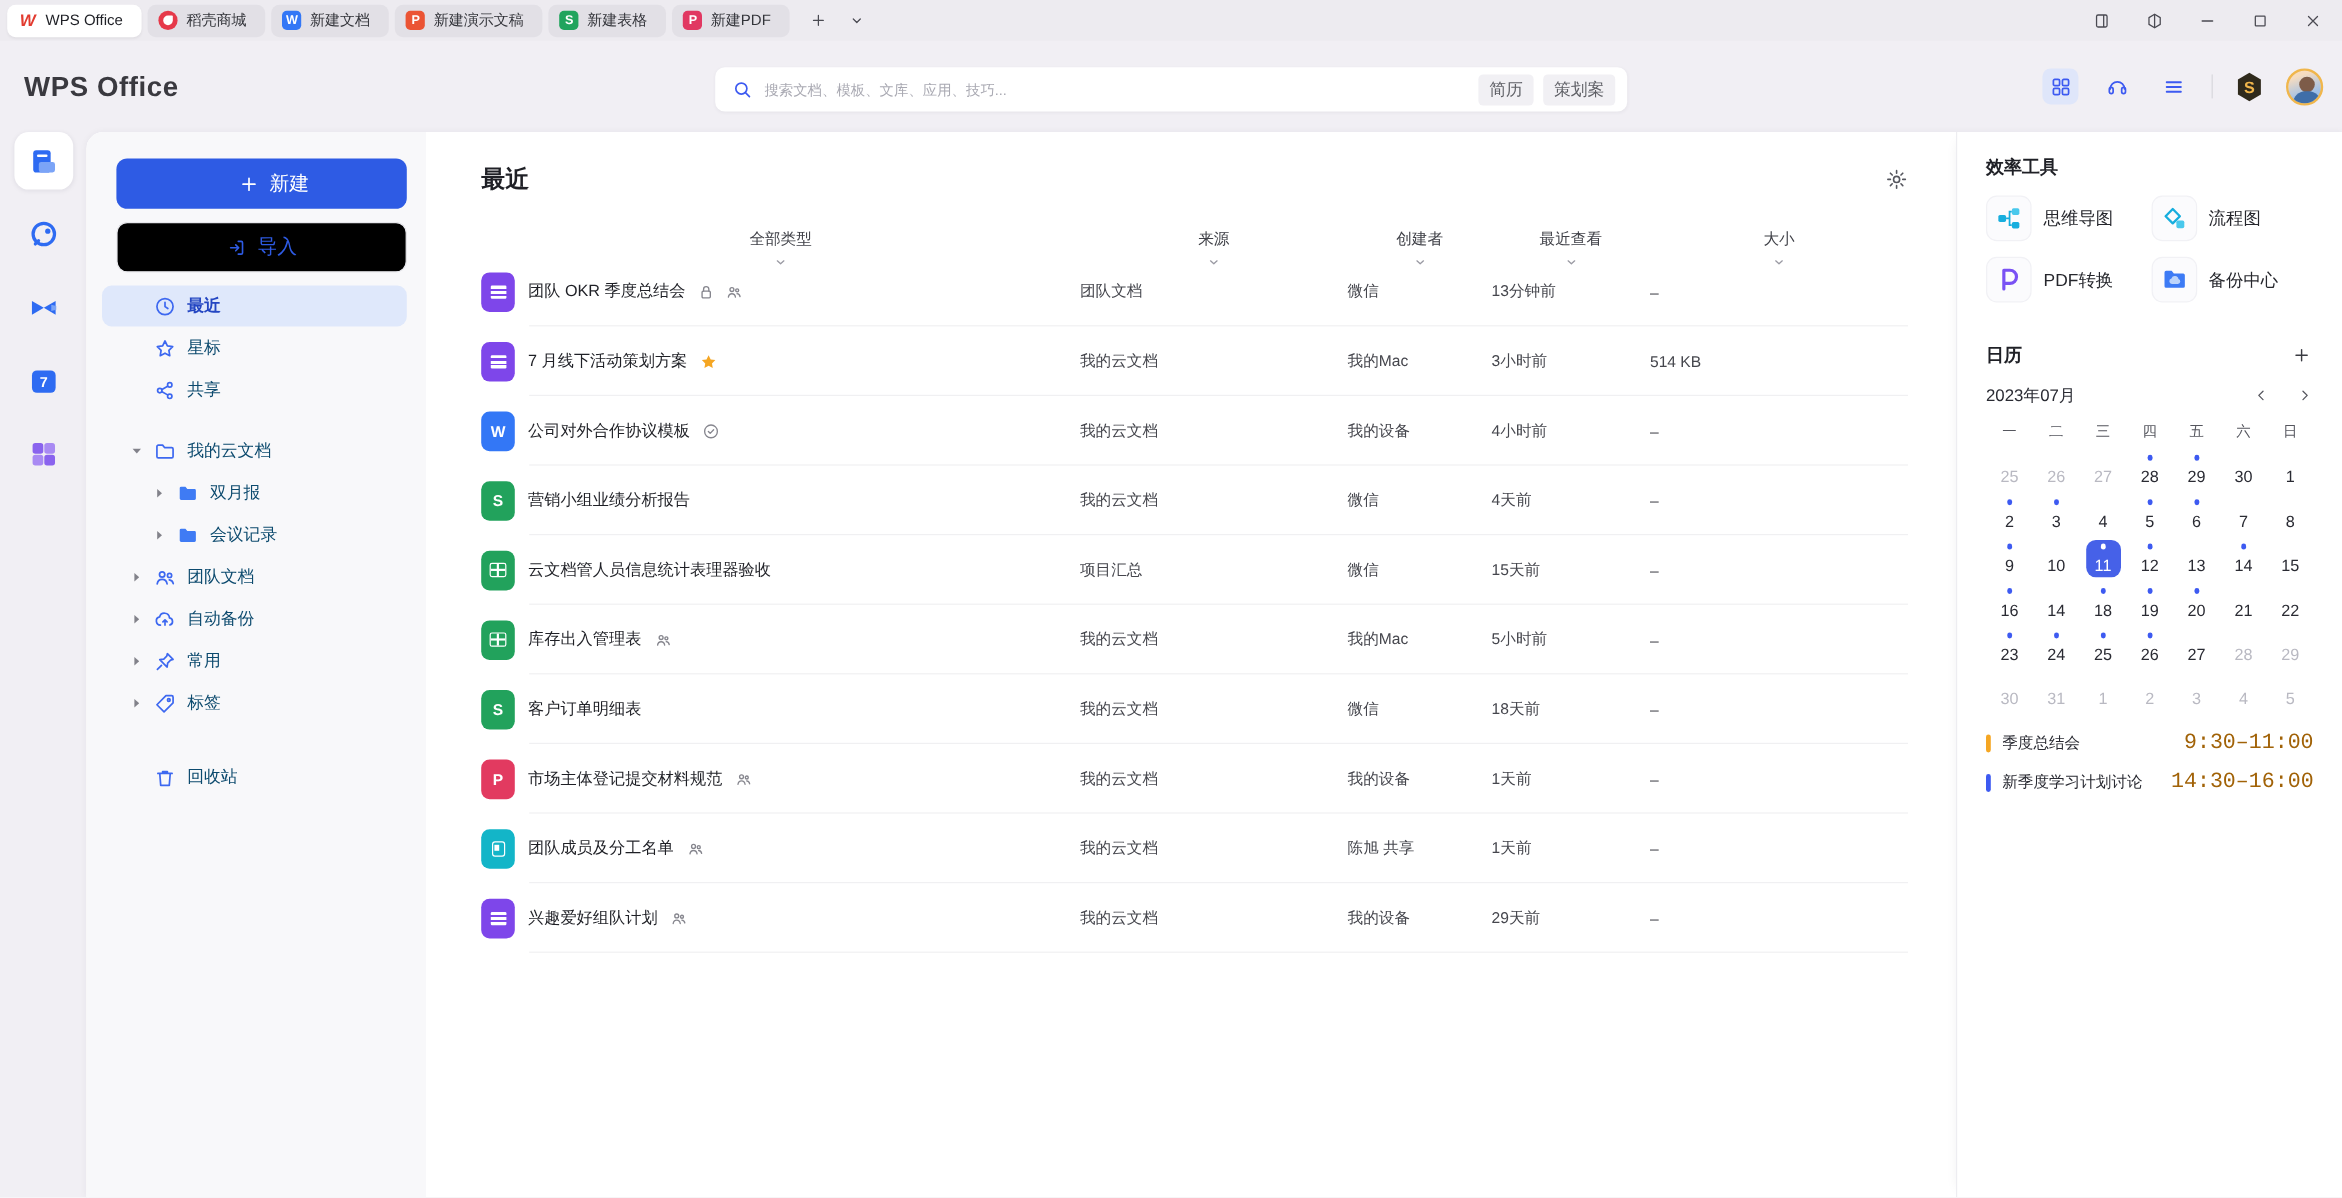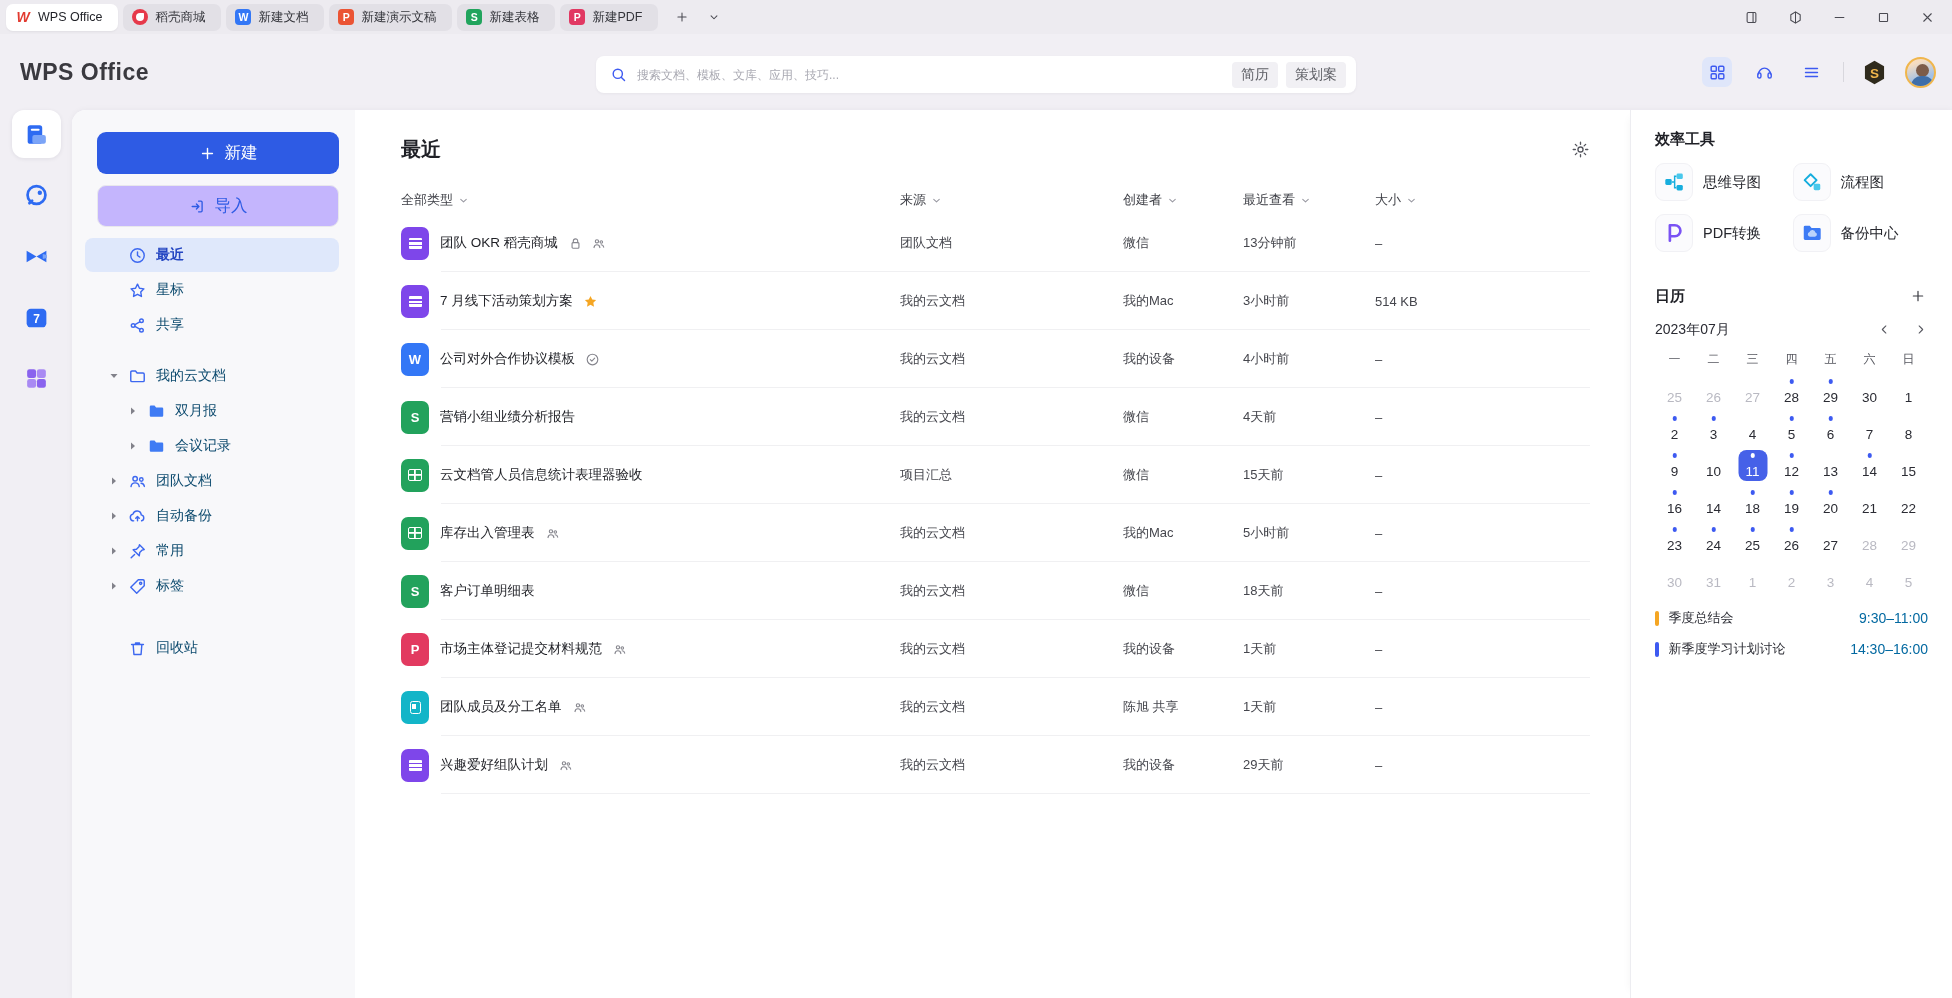--- a/index.html
+++ b/index.html
@@ -47,39 +47,39 @@
   .rail-item.active { background:#fff; box-shadow:0 1px 4px rgba(30,30,50,.08); }
   .rail-item svg { width:27px; height:27px; }
 
   .card { flex:1; display:flex; background:#fff; border-top-left-radius:14px; overflow:hidden; min-width:0; box-shadow:0 0 6px rgba(30,30,60,.05); }
 
   
   .sidebar { width:283px; flex:none; background:#f8f8fa; padding:22px 16px 0 13px; }
   .btn { height:42px; border-radius:9px; display:flex; align-items:center; justify-content:center; gap:9px; font-size:16.5px; margin:0 0 11px 12px; cursor:pointer; }
   .btn svg { width:17px; height:17px; }
   .btn-new { background:#2e5be4; color:#fff;padding-left:20px; }
-  .btn-import { background:#c4b5fd; color:#2e5be4; border:1px solid #e8e8ec; }
+  .btn-import { background:#000000; color:#2e5be4; border:1px solid #e8e8ec; }
   .side-item { height:34px; border-radius:8px; display:flex; align-items:center; font-size:14px; color:#0c4a6e; cursor:pointer; margin-bottom:1px; }
   .side-item .caret { width:10px; margin-left:24px; display:flex; }
   .side-item .s-ic { width:19px; height:19px; margin-left:9px; color:#3d68f0; flex:none; }
   .side-item .s-ic svg { width:19px; height:19px; }
   .side-item .lbl { margin-left:9px; }
   .side-item.active { background:#dfe8fb; color:#2446c2; font-weight:700; }
   .side-item.indent { padding-left:19px; }
   .gap-lg { height:16px; } .gap-xl { height:27px; }
 
   
   .main { flex:1; min-width:0; padding:26px 40px 0 46px; }
   .main-head { display:flex; align-items:center; justify-content:space-between; }
   .main-title { font-size:20px; font-weight:700; color:#1f2026; }
   .gear { color:#55565e; width:19px; height:19px; cursor:pointer; }
   .gear svg { width:19px; height:19px; }
   .cols { display:grid; grid-template-columns:499px 223px 120px 132px 1fr; align-items:center; }
   .filters { margin-top:27px; height:20px; }
-  .filter { display:flex; align-items:center; gap:5px; font-size:13px; color:#3f4047; cursor:pointer; }
+  .filter { display:flex; align-items:center; gap:5px; font-size:13px; color:#3f4047; cursor:pointer;flex-direction:column; }
   .filter svg { width:11px; height:11px; color:#9a9aa3; }
   .section-lbl { margin-top:28px; font-size:13px; color:#34353c; font-weight:500; }
   .rows { margin-top:4px; }
   .frow { height:58px; position:relative; cursor:pointer; }
   .frow::after { content:""; position:absolute; left:40px; right:0; bottom:0; height:1px; background:#f0f0f2; }
   .fname { display:flex; align-items:center; min-width:0; }
   .ficon { width:28px; height:33px; border-radius:7px; flex:none; display:grid; place-items:center; color:#fff; font-size:13px; font-weight:700; margin-right:11px; }
   .fname .nm { font-size:13.5px; color:#1f2026; white-space:nowrap; overflow:hidden; text-overflow:ellipsis; }
   .fbadges { display:flex; align-items:center; gap:8px; margin-left:10px; color:#86868e; }
   .fbadges svg { width:15px; height:15px; }
@@ -110,21 +110,21 @@
   .day.muted { color:#b9b9c2; }
   .day .dot { position:absolute; top:3px; left:50%; transform:translateX(-50%); width:4.5px; height:4.5px; border-radius:50%; background:#3d5af1; }
   .day.selected { color:#fff; }
   .day.selected::before { content:""; position:absolute; left:50%; top:0; transform:translateX(-50%); width:29px; height:31px; background:#4661e8; border-radius:8px; }
   .day.selected .dot { background:#fff; }
   .day span, .day .dot { z-index:1; }
   .events { margin-top:16px; }
   .event { display:flex; align-items:center; margin-bottom:13px; cursor:pointer; }
   .event-bar { width:3.5px; height:15px; border-radius:2px; margin-right:10px; flex:none; }
   .event .t { flex:1; font-size:13px; color:#2a2b33; white-space:nowrap; overflow:hidden; }
-  .event .tm { font-size:14px; color:#0369a1; }
+  .event .tm { font-size:18px; color:#a16207;font-family:Liberation Mono, monospace; }
 </style>
 </head>
 <body>
 
 <div class="app">
 
   <div class="tabbar">
     <div id="tabs" style="display:flex;align-items:center;">
         <div class="tab active">
           <span class="tab-ic wps">W</span>
@@ -487,21 +487,21 @@
                 </svg>
               </span>
             </div>
           </div>
         <div id="files" class="rows">
             <div class="frow cols">
               <div class="fname">
                 <span class="ficon" style="background:#7e46ea">
                   <i class="g-lines"></i>
                 </span>
-                <span class="nm">团队 OKR 稻壳商城</span>
+                <span class="nm">团队 OKR 季度总结会</span>
                 <span class="fbadges">
                   <span>
                     <svg viewBox="0 0 24 24" fill="none" stroke="currentColor" stroke-width="1.8" stroke-linecap="round" stroke-linejoin="round">
                       <rect x="6.5" y="10.5" width="11" height="9" rx="1.5"></rect>
                       <path d="M8.5 10.5V8a3.5 3.5 0 017 0v2.5"></path>
                     </svg>
                   </span>
                   <span>
                     <svg viewBox="0 0 24 24" fill="none" stroke="currentColor" stroke-width="1.8" stroke-linecap="round" stroke-linejoin="round">
                       <circle cx="9.5" cy="8.5" r="2.6"></circle>

